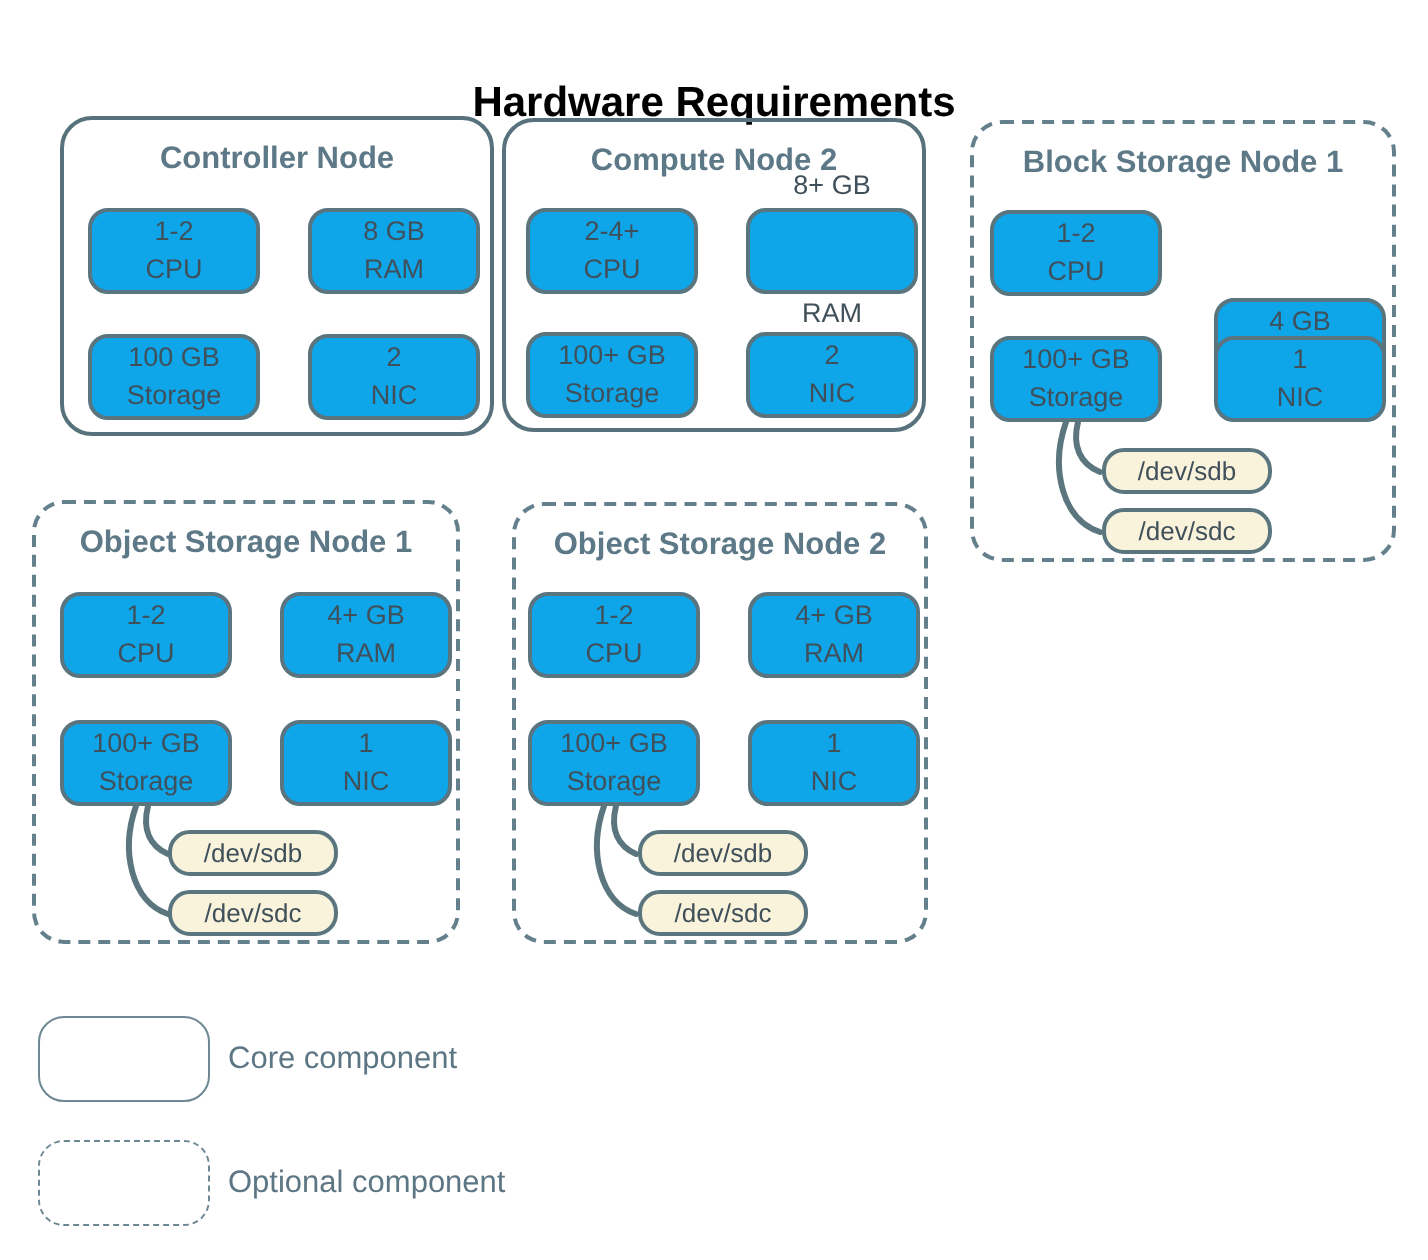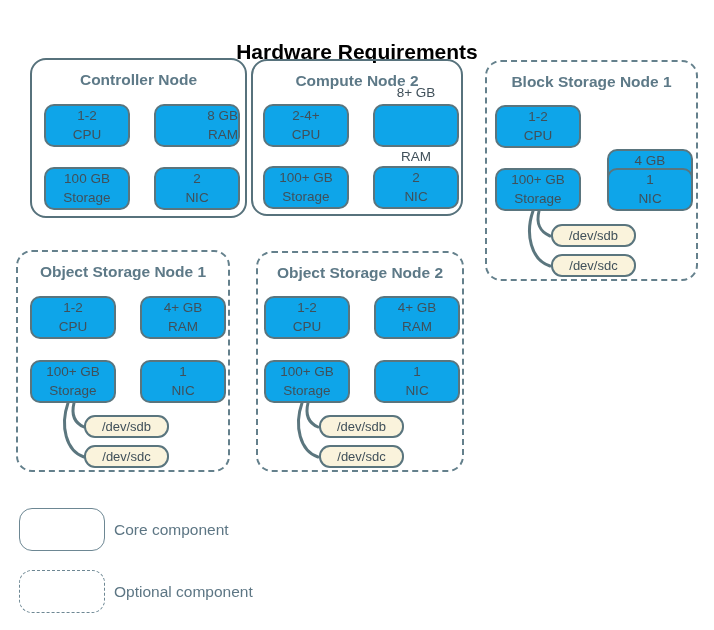--- a/index.html
+++ b/index.html
@@ -101,21 +101,21 @@
 <div class="canvas">
 
   <div class="diagram-title">Hardware Requirements</div>
 
   <section class="node solid" style="left:30px;top:58px;width:217px;height:160px;padding-left:16px;">
     <h2 class="node-title">Controller Node</h2>
     <div class="comp" style="left:12px;top:44px;">
       <span>1-2</span>
       <span>CPU</span>
     </div>
-    <div class="comp" style="left:122px;top:44px;align-items:flex-end;">
+    <div class="comp" style="left:122px;top:44px;">
       <span>8 GB</span>
       <span>RAM</span>
     </div>
     <div class="comp" style="left:12px;top:107px;">
       <span>100 GB</span>
       <span>Storage</span>
     </div>
     <div class="comp" style="left:122px;top:107px;">
       <span>2</span>
       <span>NIC</span>

